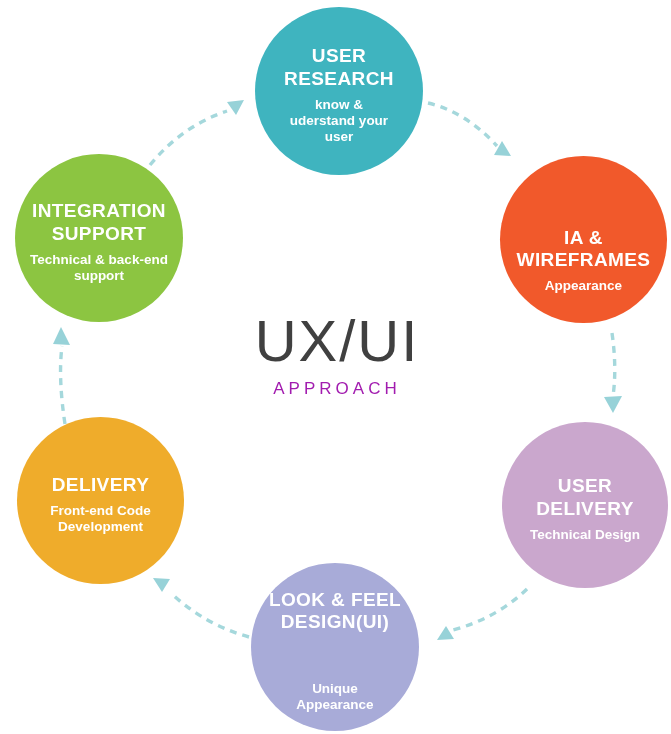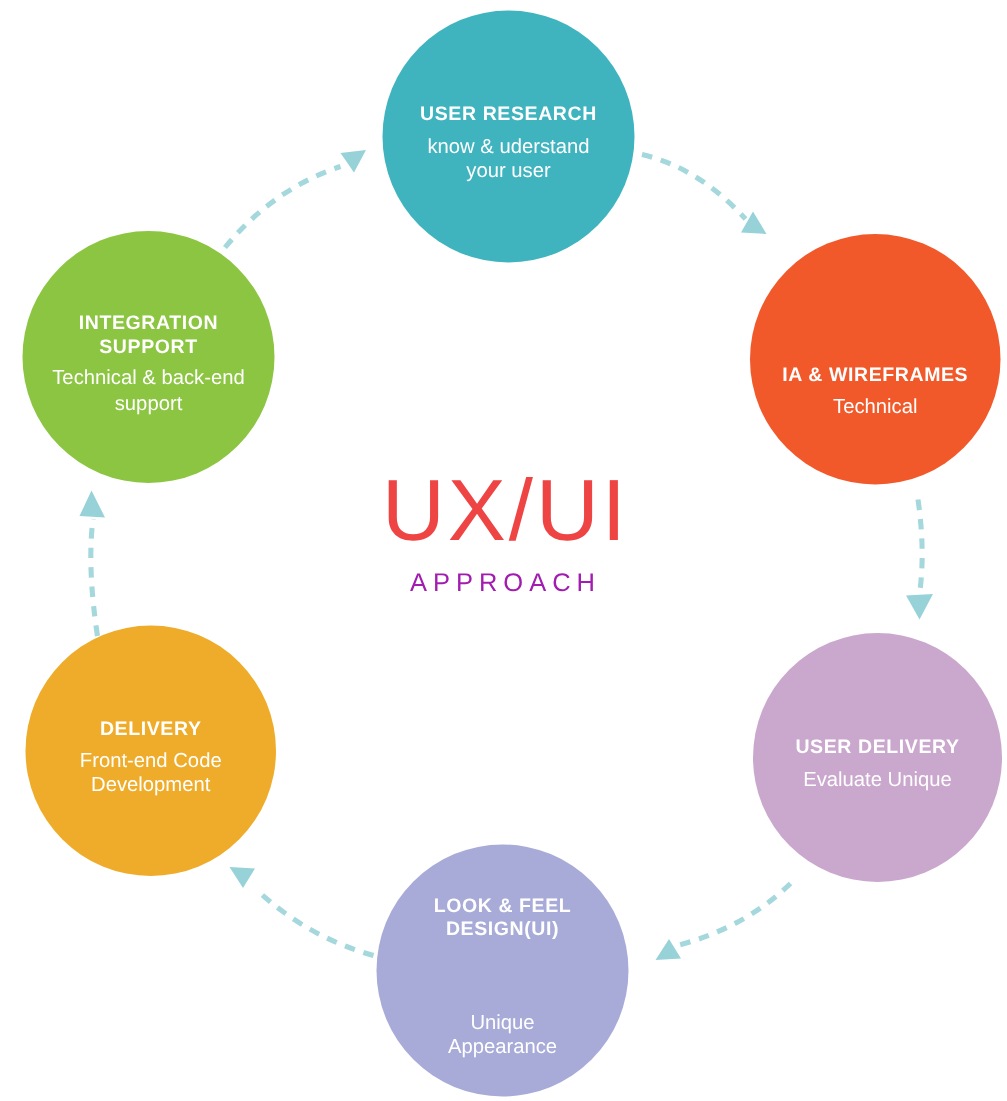--- a/index.html
+++ b/index.html
@@ -36,29 +36,29 @@
     flex-direction: column;
     align-items: center;
     justify-content: center;
     text-align: center;
     color: #ffffff;
     box-sizing: border-box;
     padding-top: 8px;
   }
   .circle .title {
     font-weight: bold;
-    font-size: 13px;
+    font-size: 19px;
     line-height: 1.2;
     letter-spacing: 0.4px;
   }
   .circle .subtitle {
     font-size: 13.5px;
     line-height: 1.2;
     margin-top: 6px;
-    font-weight: normal;
+    font-weight: bold;
   }
   
   .s0 { left: 255px; top: 7px;   width: 168px; height: 168px; }
   .s1 { left: 500px; top: 156px; width: 167px; height: 167px; }
   .s2 { left: 502px; top: 422px; width: 166px; height: 166px; }
   .s3 { left: 251px; top: 563px; width: 168px; height: 168px; }
   .s4 { left: 17px;  top: 417px; width: 167px; height: 167px; }
   .s5 { left: 15px;  top: 154px; width: 168px; height: 168px; }
   
   .s0 .title { max-width: 130px; }  .s0 .subtitle { max-width: 112px; }
@@ -72,21 +72,21 @@
     position: absolute;
     left: 337px;
     top: 312px;
     transform: translateX(-50%);
     text-align: center;
     white-space: nowrap;
   }
   .center-block .big-title {
     font-size: 58px;
     font-weight: 200;
-    color: #ef4444;
+    color: #404040;
     letter-spacing: 2px;
     line-height: 1;
   }
   .center-block .sub-title {
     font-size: 17px;
     font-weight: normal;
     color: #a21caf;
     letter-spacing: 4px;
     margin-top: 9px;
   }
@@ -123,26 +123,26 @@
     </g>
   </svg>
 
   <div class="circle s0" style="background-color: rgb(63, 180, 191);">
     <div class="title">USER RESEARCH</div>
     <div class="subtitle">know &amp; uderstand your user</div>
   </div>
 
   <div class="circle s1" style="background-color: rgb(241, 89, 43);">
     <div class="title">IA &amp; WIREFRAMES</div>
-    <div class="subtitle">Technical</div>
+    <div class="subtitle">Appearance</div>
   </div>
 
   <div class="circle s2" style="background-color: rgb(202, 167, 205);">
     <div class="title">USER DELIVERY</div>
-    <div class="subtitle">Evaluate Unique</div>
+    <div class="subtitle">Technical Design</div>
   </div>
 
   <div class="circle s3" style="background-color: rgb(168, 171, 216);">
     <div class="title">LOOK &amp; FEEL DESIGN(UI)</div>
     <div class="subtitle">Unique Appearance</div>
   </div>
 
   <div class="circle s5" style="background-color: rgb(140, 197, 65);">
     <div class="title">INTEGRATION SUPPORT</div>
     <div class="subtitle">Technical &amp; back-end support</div>

